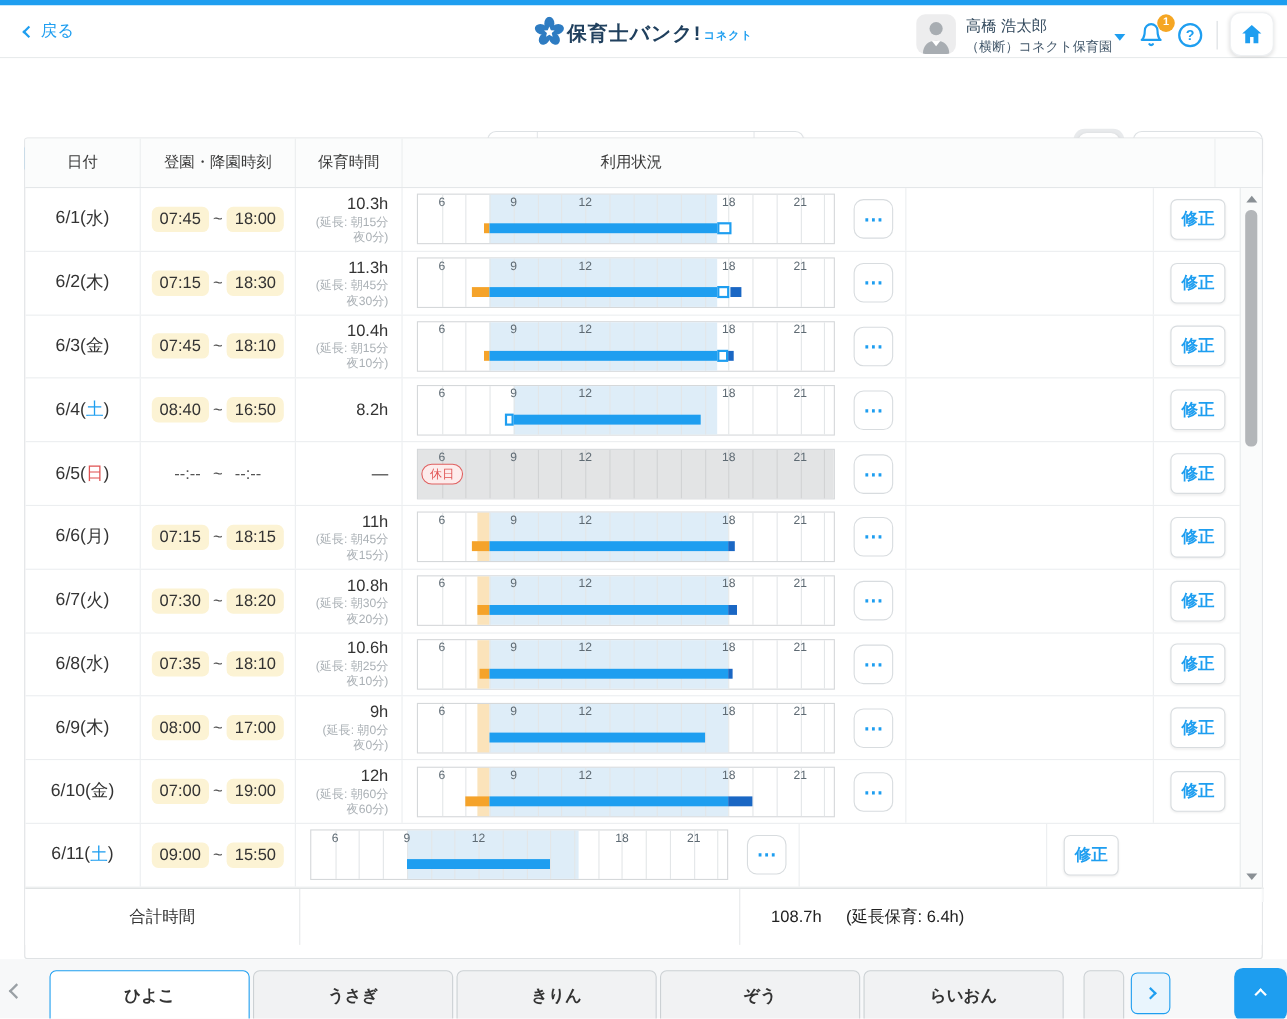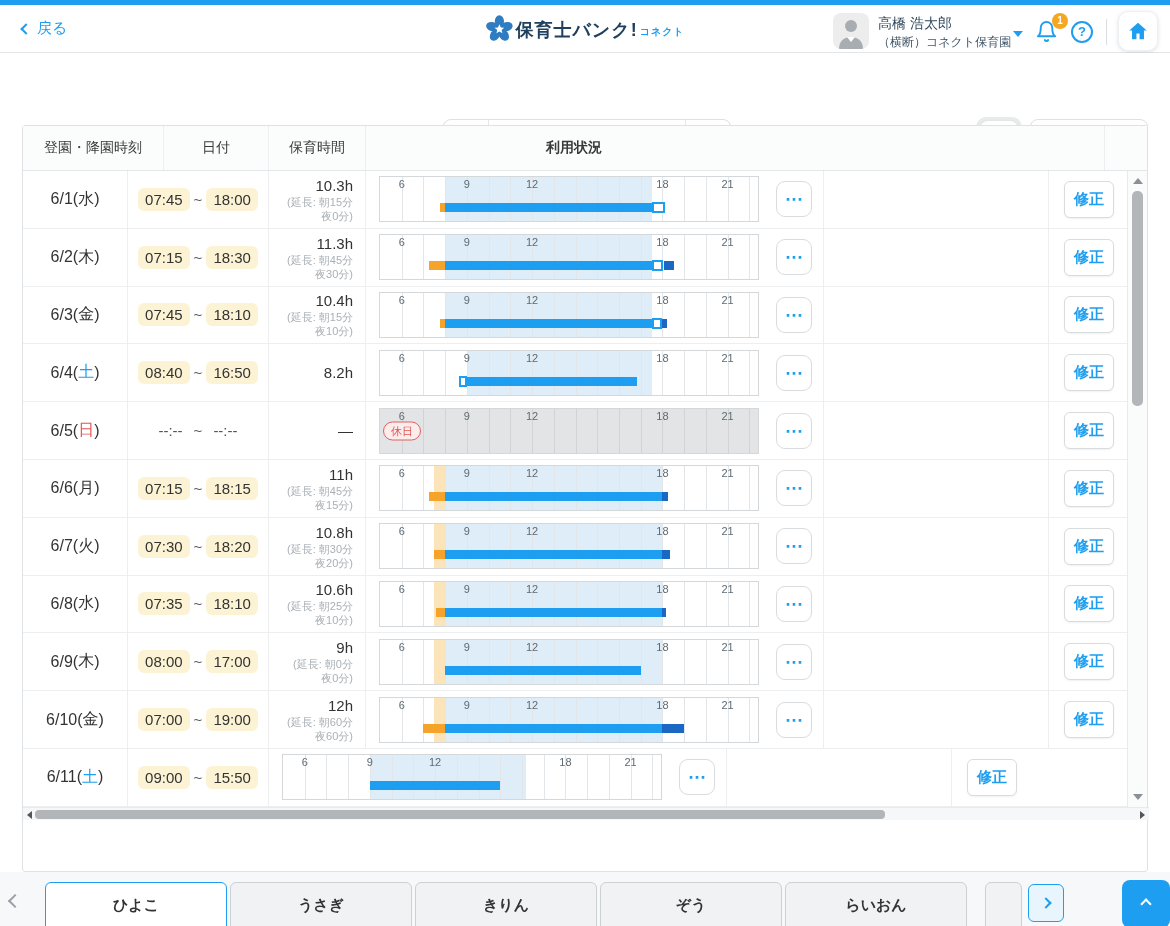--- a/index.html
+++ b/index.html
@@ -47,21 +47,21 @@
   .togglebtn { position:absolute; left:1030px; top:66px; width:118px; height:44px; background:#fff; border:1px solid #dde1e4; border-radius:8px; box-shadow:0 1px 2px rgba(0,0,0,.05); display:flex; align-items:center; justify-content:center; gap:8px; cursor:pointer; }
   .togglebtn span.lbl { font-size:15px; font-weight:bold; color:#1e9ef0; }
 
   
   .table { position:absolute; left:22px; top:125px; width:1126px; height:747px; border:1px solid #dfe2e4; border-radius:3px; background:#fff; }
   .thead { position:relative; height:45px; background:#fbfcfc; border-bottom:1px solid #e4e7e9; display:flex; font-size:14px; color:#3a3a3a; }
   .hc { display:flex; align-items:center; justify-content:center; }
   .hc1 { width:105px; border-right:1px solid #eceeef; }
   .hc2 { width:141px; border-right:1px solid #eceeef; }
   .hc3 { width:97px; border-right:1px solid #eceeef;font-family:Liberation Serif, serif; }
-  .husage { position:absolute; left:343px; width:416px; top:0; height:44px; display:flex; align-items:center; justify-content:center;font-weight:bold; }
+  .husage { position:absolute; left:343px; width:416px; top:0; height:44px; display:flex; align-items:center; justify-content:center; }
   .hcontact { position:absolute; left:648px; width:410px; top:0; height:44px; display:flex; align-items:center; justify-content:center; }
   .hline { position:absolute; left:1081px; top:0; height:44px; width:1px; background:#eceeef; }
   .tbody { position:relative; height:636px; overflow:hidden; }
   .trow { display:flex; height:57.8px; border-bottom:1px solid #eceef0; }
   .c { display:flex; align-items:center; }
   .c-date { width:105px; justify-content:center; font-size:16px; color:#333; border-right:1px solid #eceef0; }
   .wd.sat { color:#1e9ef0; } .wd.sun { color:#e05555; }
   .c-time { width:141px; justify-content:center; gap:4px; border-right:1px solid #eceef0; }
   .pill { background:#fcf3d4; border-radius:6px; padding:3px 7px; font-size:15px; color:#333; cursor:pointer; }
   .pill.plain { background:transparent; color:#555; cursor:default; }
@@ -204,22 +204,22 @@
         <rect x="0" y="15.6" width="3.4" height="3.4" rx="1"></rect>
           <rect x="6.5" y="16.2" width="15" height="2.4" rx="1.2"></rect>
       </g>
     </svg>
     <span class="lbl">表示切替</span>
   </div>
 </div>
 
 <div class="table">
   <div class="thead">
+    <div class="hc hc1">日付</div>
     <div class="hc hc2">登園・降園時刻</div>
-    <div class="hc hc1">日付</div>
     <div class="hc hc3">保育時間</div>
     <div class="husage">利用状況</div>
     <div class="hline"></div>
   </div>
   <div class="tbody">
   <div class="trow">
     <div class="c c-date">
           <span class="dpre">6/1(</span>
           <span class="wd">水</span>
           <span class="dpost">)</span>
@@ -820,20 +820,28 @@
 </div>
   <div class="vsb">
     <span class="tri up"></span>
     <div class="thumb"></div>
     <span class="tri down"></span>
   </div>
   <div class="hsb">
     <span class="tri lft"></span>
     <div class="thumb"></div>
     <span class="tri rgt"></span>
+  </div>
+  <div class="tsummary">
+    <div class="sc1">合計時間</div>
+    <div class="sc2"></div>
+    <div class="sc3">
+      <span>108.7h</span>
+      <span class="ext">(延長保育: 6.4h)</span>
+    </div>
   </div>
 </div>
 
 <div class="footer">
   <span class="fchev"></span>
   <div id="tabs">
       <div class="tab active" style="left: 45px;">ひよこ</div>
       <div class="tab" style="left: 230px;">うさぎ</div>
       <div class="tab" style="left: 415px;">きりん</div>
       <div class="tab" style="left: 600px;">ぞう</div>

